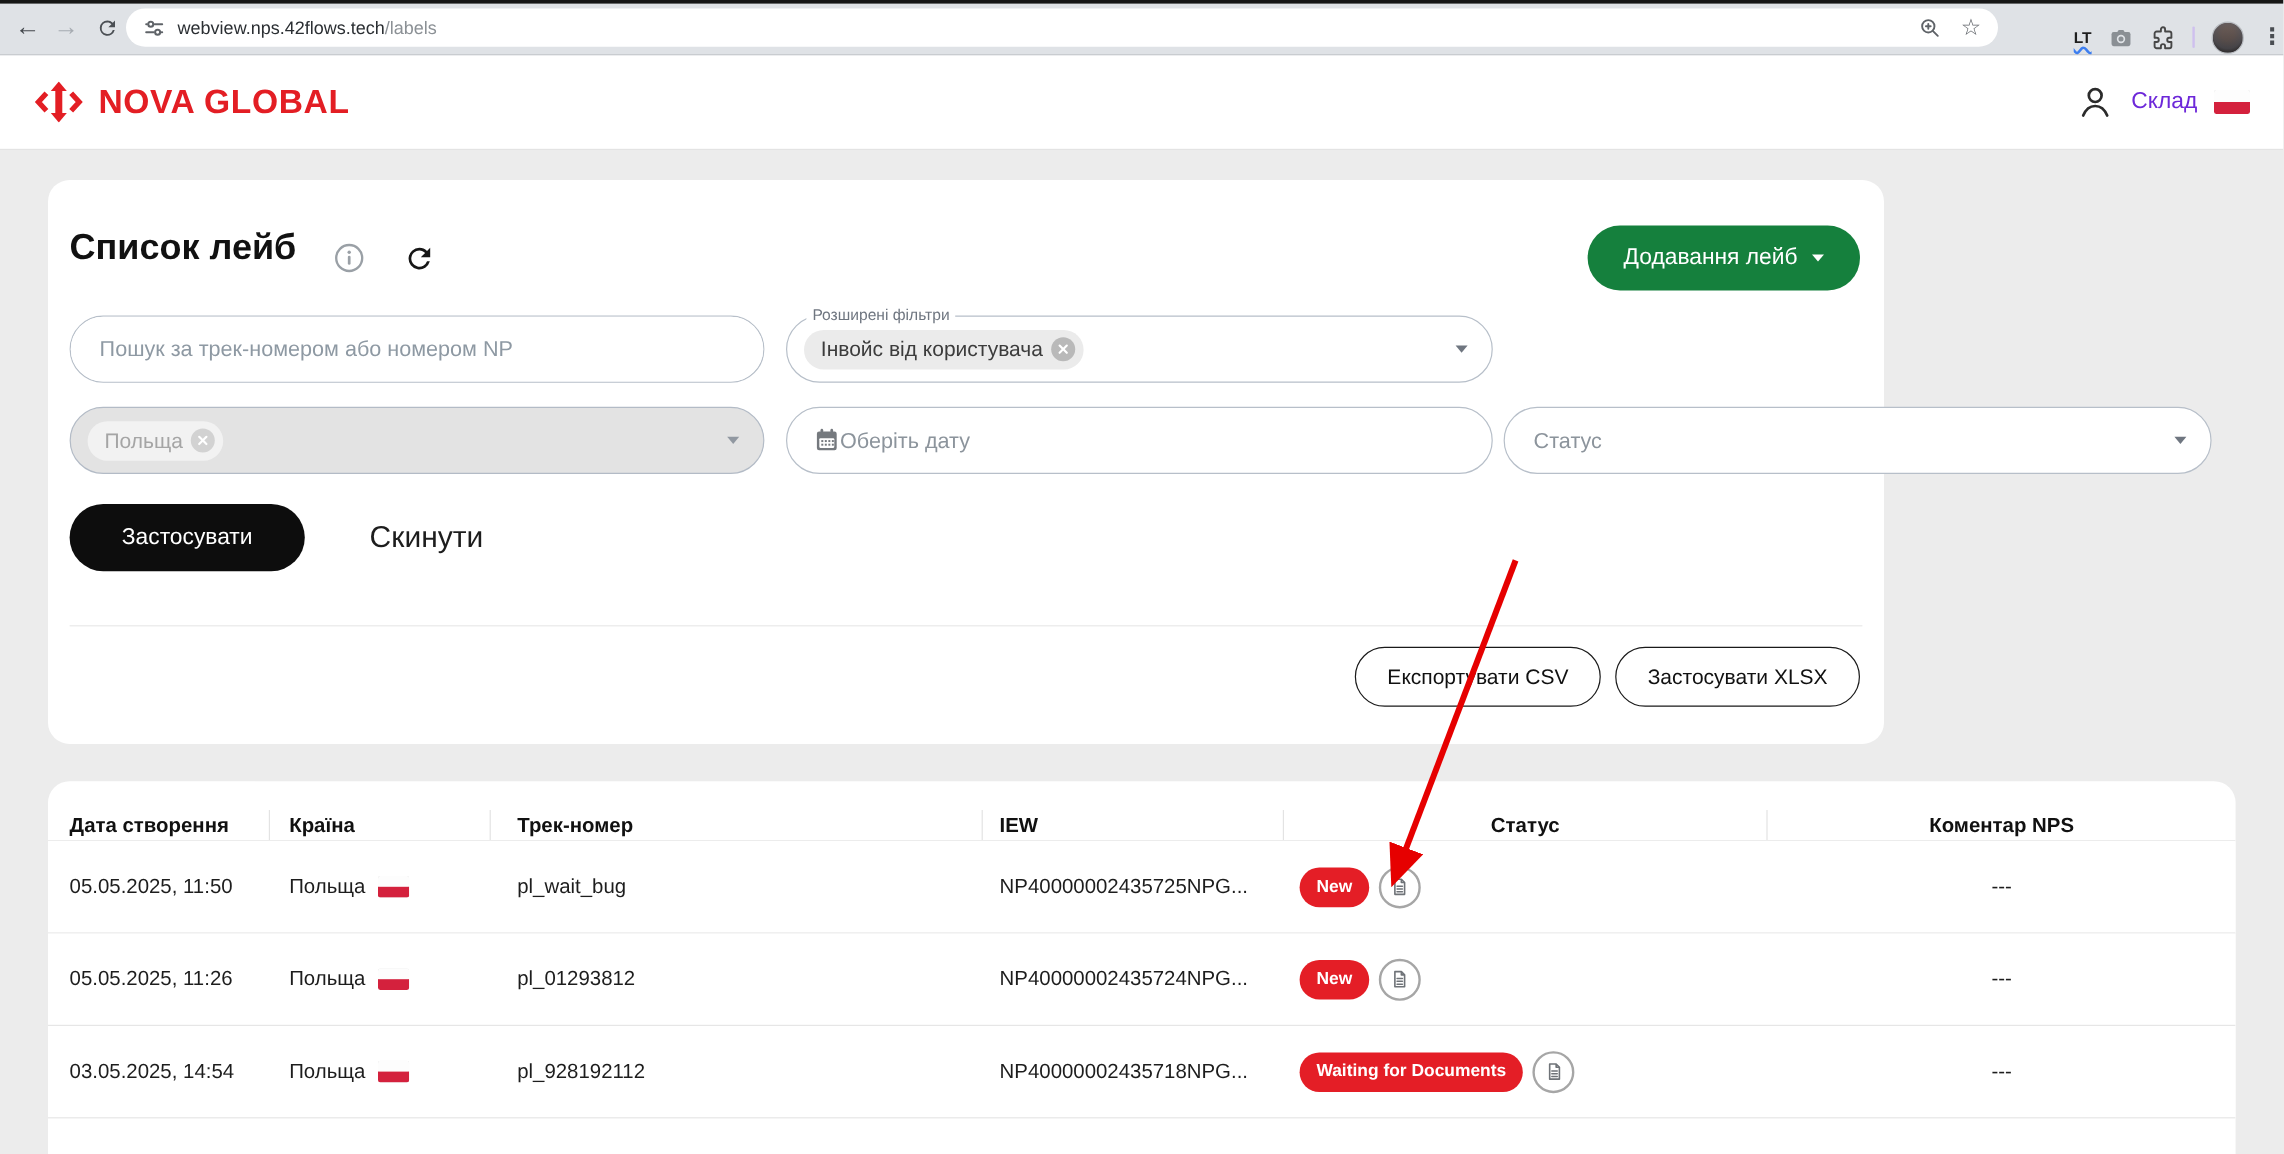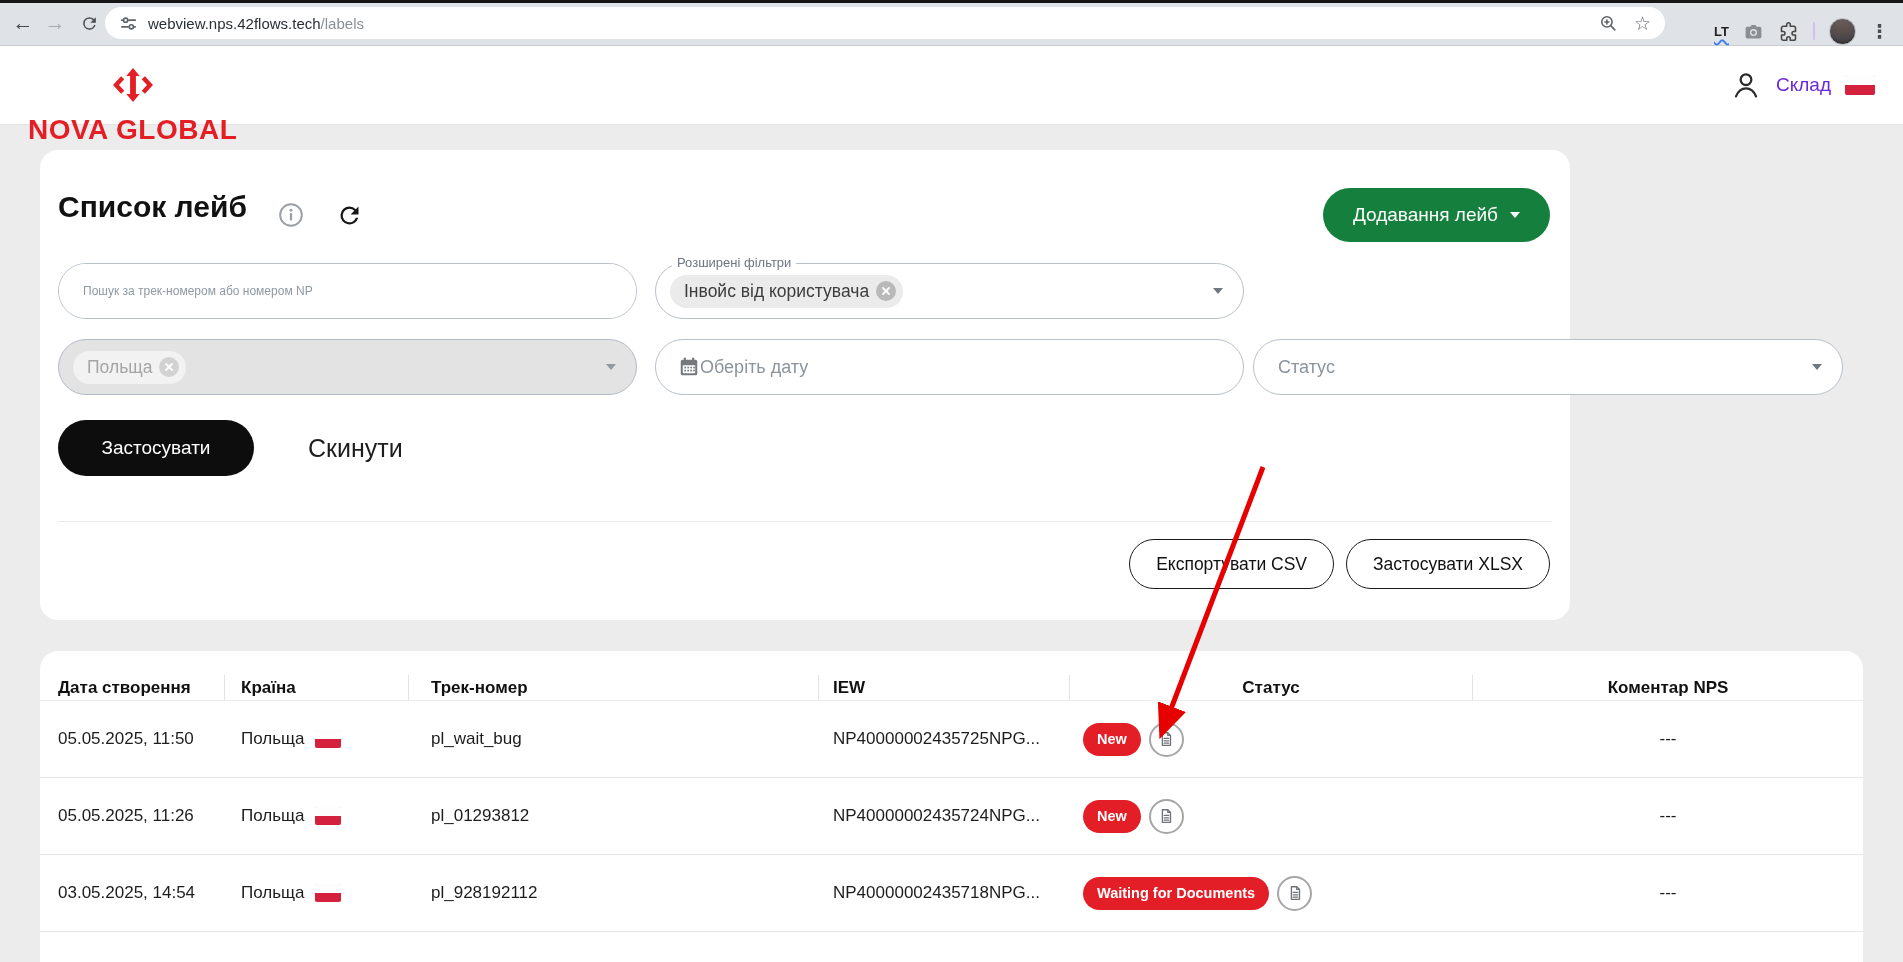--- a/index.html
+++ b/index.html
@@ -10,29 +10,29 @@
 
   
   .chrome { position:absolute; top:0; left:0; right:0; height:46px; background:#dfe2e6; border-bottom:1px solid #c9ccd0; z-index:8; }
   .nav-btn { position:absolute; top:8px; width:30px; height:30px; border-radius:50%; display:flex; align-items:center; justify-content:center; font-size:21px; color:#45494e; cursor:pointer; }
   .nav-btn.disabled { color:#a7acb2; }
   .omnibox { position:absolute; left:105px; top:7px; width:1560px; height:32px; background:#ffffff; border-radius:16px; display:flex; align-items:center; padding:0 14px; }
   .omnibox .url { font-size:15px; color:#2b2f33; margin-left:10px; white-space:nowrap; }
   .omnibox .url .path { color:#8b9095; }
   .omni-right { position:absolute; right:14px; display:flex; align-items:center; gap:16px; }
   .glyph-icon { font-size:19px; color:#5f6368; line-height:1; }
-  .ext-area { position:absolute; top:0; height:62px; right:0; display:flex; align-items:center; gap:14px; padding-right:14px; }
+  .ext-area { position:absolute; top:0; height:62px; right:0; display:flex; align-items:center; gap:14px; padding-right:0; }
   .lt-badge { font-size:13px; font-weight:700; color:#1f1f1f; text-decoration:underline wavy #3d7ef0 1.5px; text-underline-offset:3px; }
   .chrome-div { width:2px; height:18px; background:#cfc0ee; border-radius:1px; }
   .avatar { width:27px; height:27px; border-radius:50%; background:radial-gradient(circle at 50% 38%, #c9a188 25%, #7b584396 60%, #4a372b), linear-gradient(#8a94a6,#5c6675); background-blend-mode:multiply; border:1px solid #b9bdc2; }
   .kebab { font-size:19px; font-weight:700; color:#494d52; }
 
   
   .site-header { position:absolute; top:46px; left:0; right:0; height:79px; background:#fff; border-bottom:1px solid #e3e3e3; z-index:7; }
-  .logo { position:absolute; left:28px; top:22px; display:flex; align-items:center; gap:12px; cursor:pointer;flex-direction:column; }
+  .logo { position:absolute; left:28px; top:22px; display:flex; align-items:center; gap:12px; cursor:pointer; }
   .logo-text { font-size:28px; font-weight:800; letter-spacing:.5px; color:#e31e24; }
   .header-right { position:absolute; right:28px; top:0; height:78px; display:flex; align-items:center; gap:14px; }
   .user-label { font-size:19px; color:#6d28d9; }
   .flag { display:inline-block; border-radius:2px; overflow:hidden; box-shadow:inset 0 0 0 1px #d8d8d8; }
   .flag .top { background:#fdfdfd; height:50%; }
   .flag .bot { background:#d4213d; height:50%; }
   .flag-lg { width:30px; height:20px; }
   .flag-sm { width:26px; height:18px; }
 
   
@@ -40,21 +40,21 @@
   .page-title { position:absolute; left:18px; top:40px; font-size:30px; font-weight:700; color:#111; }
   .title-icon { position:absolute; top:52px; width:26px; height:26px; cursor:pointer; }
   .add-btn { position:absolute; right:20px; top:38px; height:54px; border-radius:27px; background:#15803d; color:#fff; display:flex; align-items:center; gap:12px; padding:0 30px; font-size:19px; border:none; cursor:pointer; }
   .caret { width:0; height:0; border-left:5.5px solid transparent; border-right:5.5px solid transparent; border-top:6.5px solid #fff; }
   .caret-gray { border-top-color:#6f7680; }
   .caret-dis { border-top-color:#9198a1; }
 
   .field { position:absolute; height:56px; border:1px solid #b7bfc9; border-radius:28px; background:#fff; display:flex; align-items:center; }
   .row1 { top:113px; } .row2 { top:189px; }
   .f-search { left:18px; width:579px; }
-  .f-search input { border:none; outline:none; width:100%; height:100%; border-radius:28px; padding:0 24px; font-size:12px; font-family:inherit; color:#333; }
+  .f-search input { border:none; outline:none; width:100%; height:100%; border-radius:28px; padding:0 24px; font-size:18px; font-family:inherit; color:#333; }
   .f-search input::placeholder { color:#8e99a3; }
   .f-adv { left:615px; width:589px; padding:0 20px 0 14px; }
   .fieldset-label { position:absolute; top:-9px; left:16px; background:#fff; padding:0 5px; font-size:13px; color:#6f7680; }
   .chip { display:inline-flex; align-items:center; gap:7px; height:33px; border-radius:17px; background:#ebebeb; padding:0 7px 0 14px; font-size:17.5px; color:#3c3c3c; }
   .chip-close { width:20px; height:20px; border-radius:50%; background:#b9b9b9; display:flex; align-items:center; justify-content:center; cursor:pointer; }
   .field .spacer { flex:1; }
   .f-country { left:18px; width:579px; background:#e3e3e3; border-color:#b3bbc6; padding:0 20px 0 14px; }
   .f-country .chip { background:#f2f2f2; color:#a5a5a5; }
   .f-country .chip-close { background:#d2d2d2; }
   .f-date { left:615px; width:589px; padding:0 20px 0 22px; }

